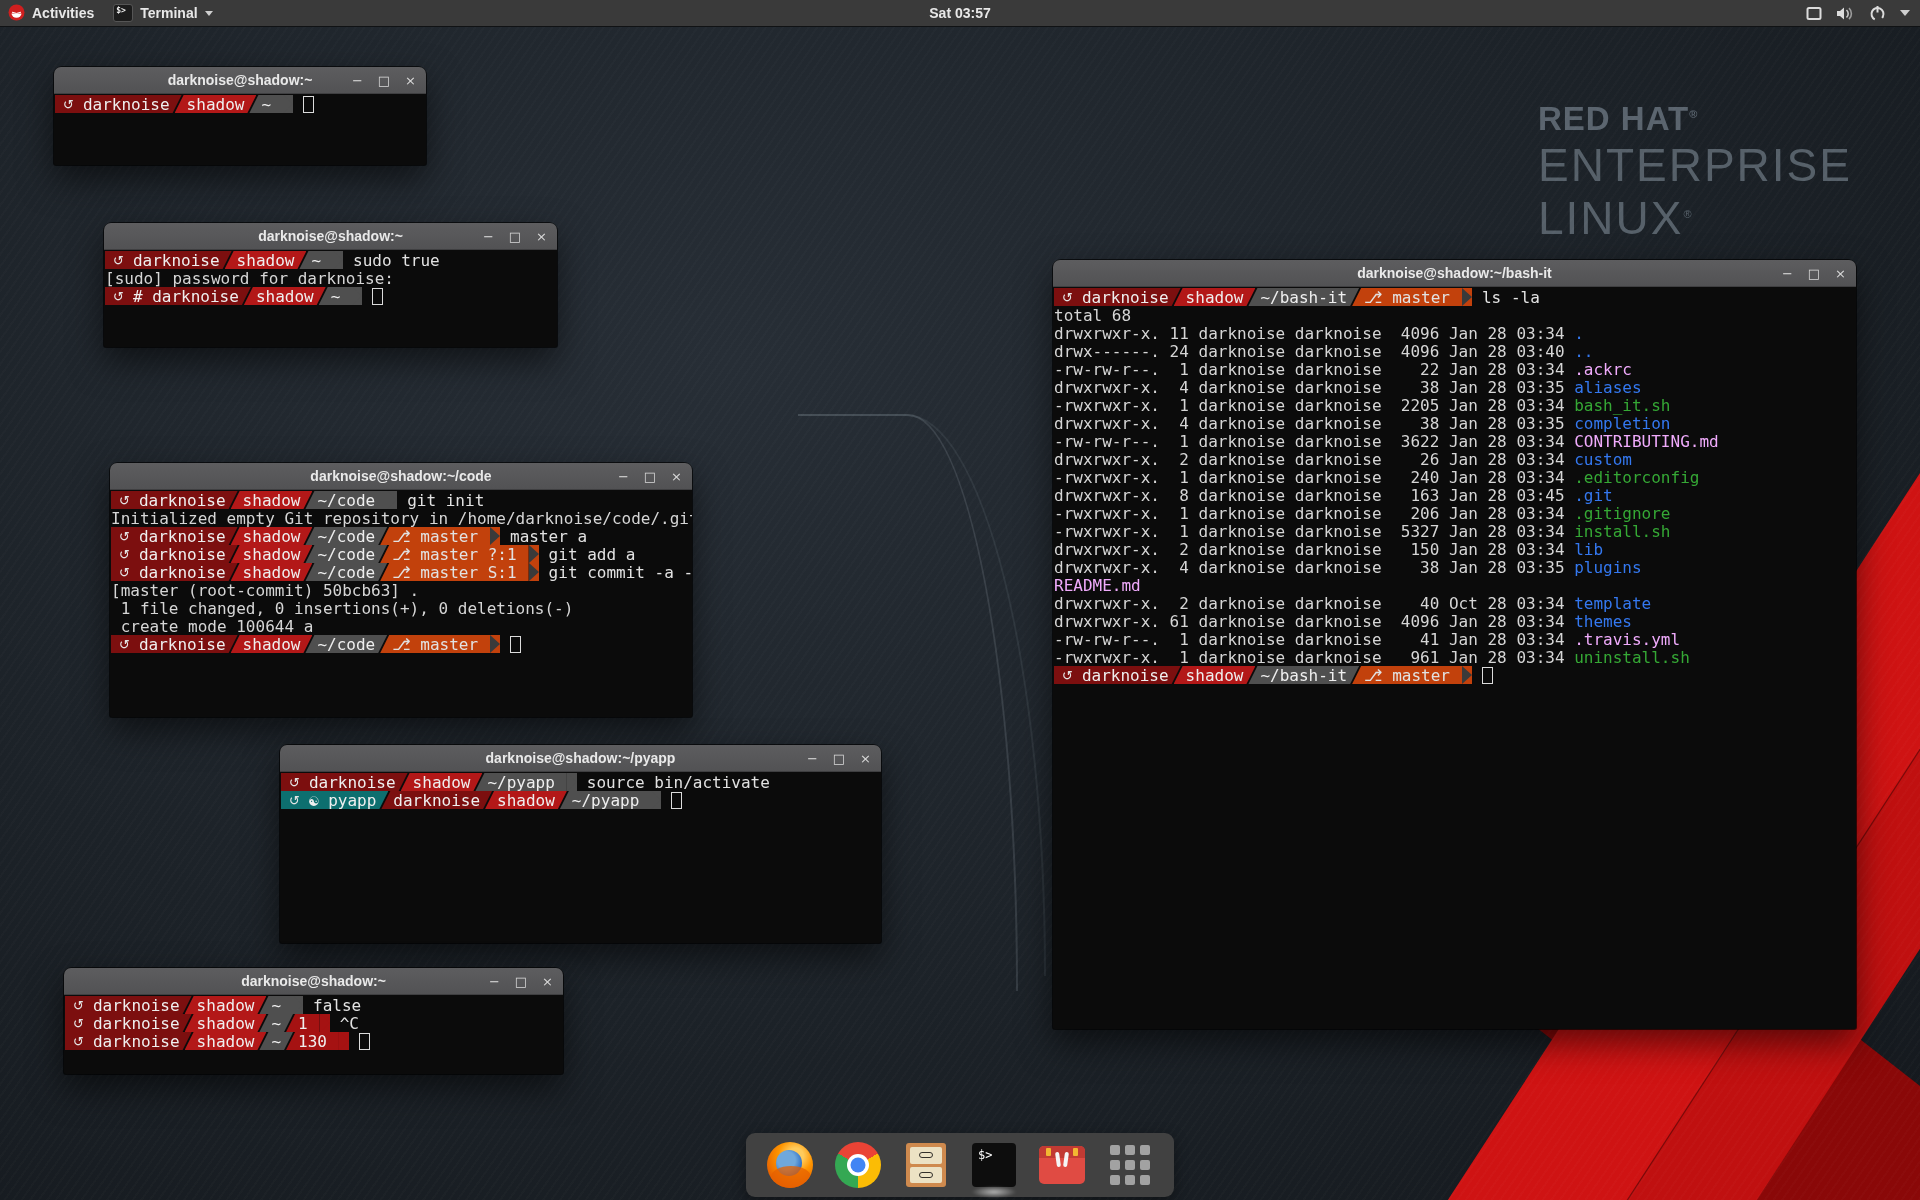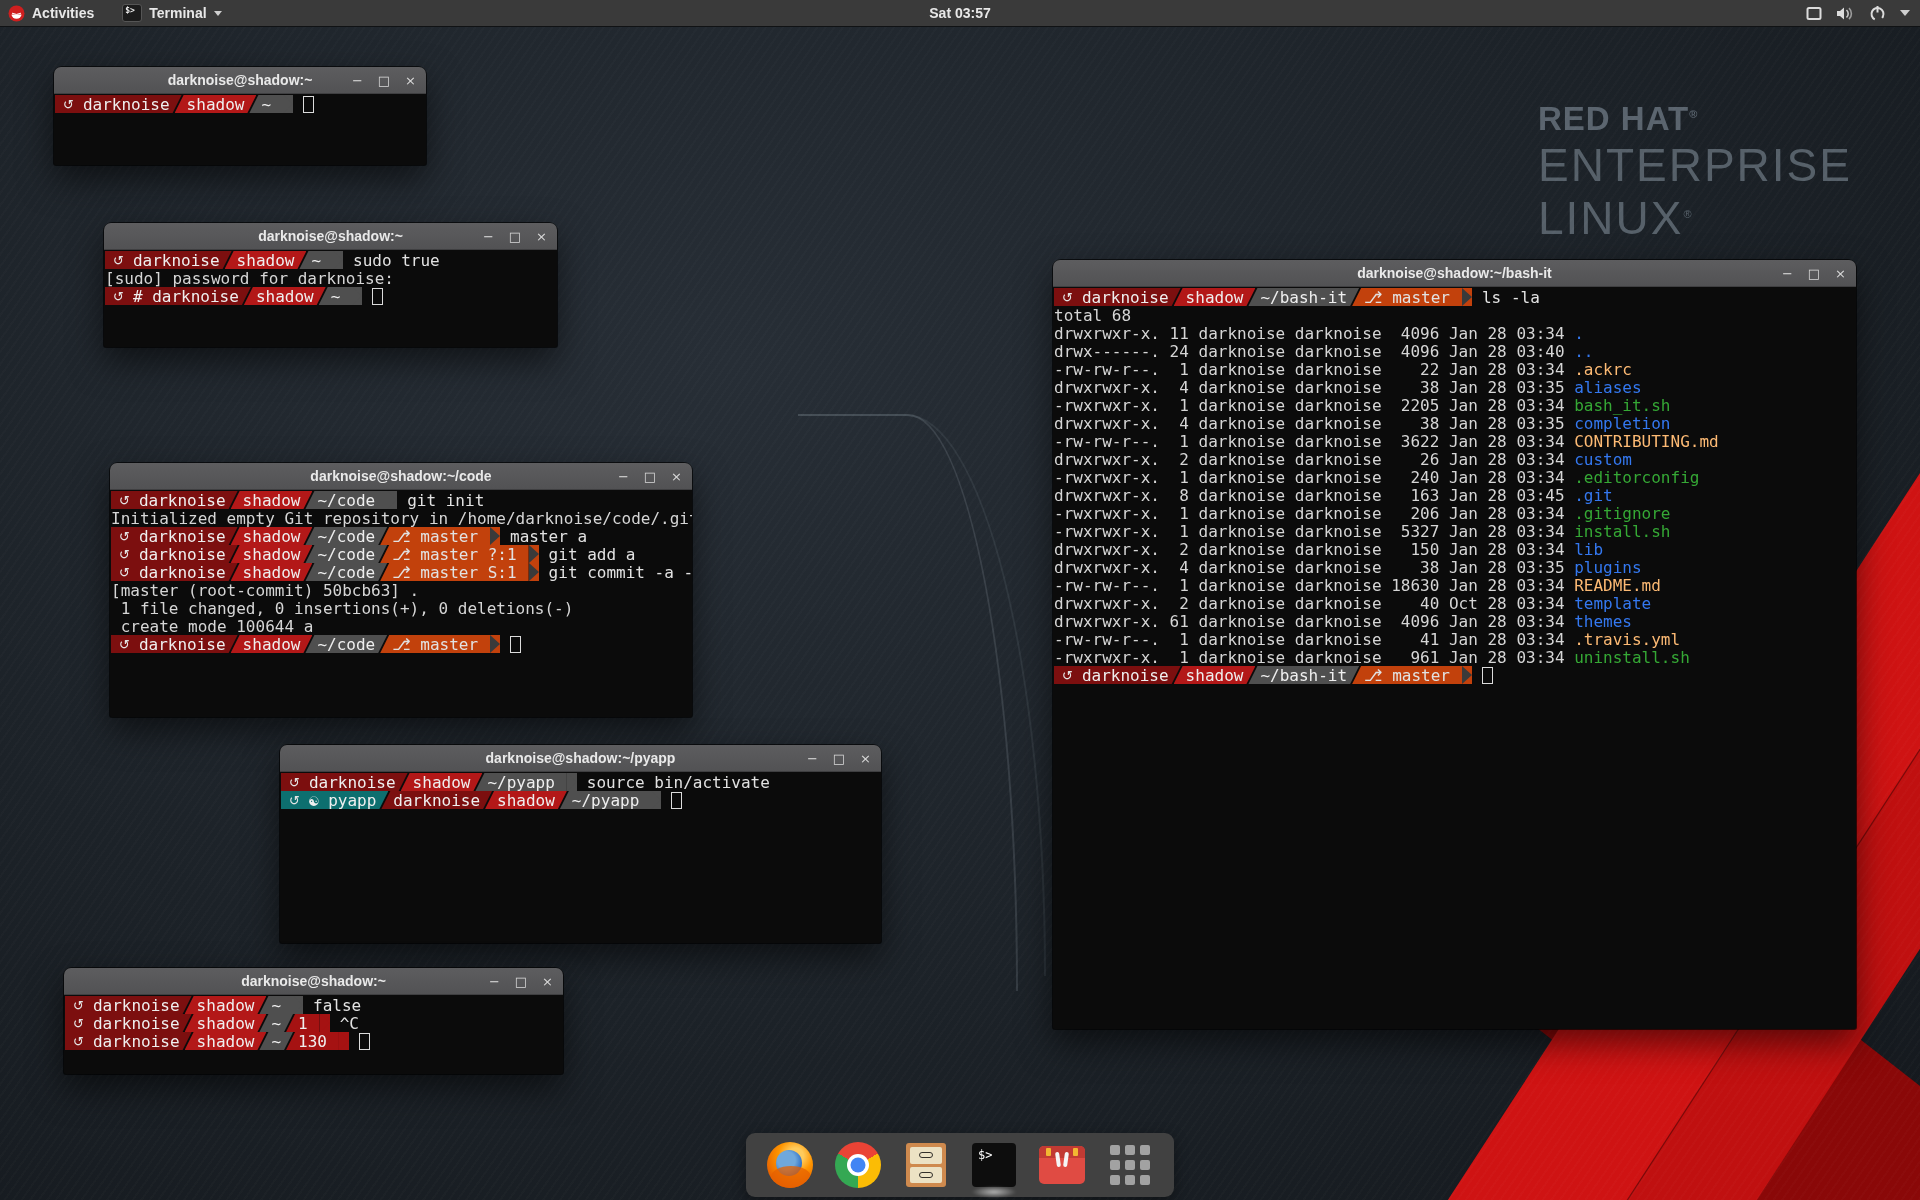--- a/index.html
+++ b/index.html
@@ -18,21 +18,21 @@
   .arc{position:absolute;border-top:2px solid rgba(150,160,170,0.20);border-right:2px solid rgba(150,160,170,0.20);}
   .arc1{left:798px;top:414px;width:218px;height:575px;border-top-right-radius:110px 575px;}
   .arc2{left:798px;top:414px;width:246px;height:560px;border-top-right-radius:140px 560px;border-top-color:rgba(150,160,170,0.12);border-right-color:rgba(150,160,170,0.12);}
   .brand{position:absolute;left:1538px;top:102px;color:#5a646e;line-height:1;}
   .brand .b1{font-size:33px;font-weight:bold;letter-spacing:1px;}
   .brand .b2,.brand .b3{font-size:46px;font-weight:300;letter-spacing:2px;margin-top:7px;color:#566069;}
   .brand sup{font-size:11px;vertical-align:super;}
   
   .topbar{position:absolute;left:0;top:0;width:100%;height:26px;background:#3a3a3a;border-bottom:1px solid #101214;
     z-index:100;display:flex;align-items:center;color:#e8e8e8;font-size:14px;font-weight:bold;}
-  .tb-left{display:flex;align-items:center;gap:28px;padding-left:8px;}
+  .tb-left{display:flex;align-items:flex-start;gap:19px;padding-left:8px;}
   .activities{display:flex;align-items:center;gap:7px;cursor:default;}
   .appmenu{display:flex;align-items:center;gap:7px;}
   .appicon{width:20px;height:18px;background:#1c1c1c;border:1px solid #555;border-radius:3px;
     font-family:"DejaVu Sans Mono",monospace;font-size:8px;color:#eee;display:flex;align-items:flex-start;justify-content:flex-start;padding:1px 0 0 2px;box-sizing:border-box;}
   .caret{width:0;height:0;border-left:5px solid transparent;border-right:5px solid transparent;border-top:6px solid #cfcfcf;display:inline-block;}
   .tb-clock{position:absolute;left:50%;transform:translateX(-50%);top:0;height:26px;display:flex;align-items:center;}
   .tb-right{position:absolute;right:10px;top:0;height:26px;display:flex;align-items:center;gap:14px;}
   
   .window{position:absolute;background:#0b0b0b;border-radius:8px 8px 2px 2px;
     box-shadow:0 0 0 1px rgba(0,0,0,.65), 0 14px 34px rgba(0,0,0,.55);display:flex;flex-direction:column;z-index:10;}
@@ -55,21 +55,21 @@
   .sg-git{background:#c2410c;color:#e2e2e2;}
   .sg-venv{background:#0d6f6f;}
   .sg-err{background:#a51212;}
   .parrow{width:0;height:0;border-top:9px solid transparent;border-bottom:9px solid transparent;border-left:10px solid #4f4f4f;}
   .parrow.sg-path{border-left-color:#4f4f4f;}.parrow.sg-git{border-left-color:#3a3a3a;}.parrow.sg-err{border-left-color:#a51212;}
   .cmd{margin-left:10px;color:#e2e2e2;white-space:pre;}
   .cursor{display:inline-block;width:9px;height:15px;border:1px solid #dcdcdc;margin-left:10px;}
   .fname{white-space:pre;}
   .f-dir{color:#3478f0;}
   .f-exec{color:#35a835;}
-  .f-plain{color:#fdba74;}
+  .f-plain{color:#f0abfc;}
   
   .w0{left:54px;top:67px;width:372px;height:98px;}
   .w1{left:104px;top:223px;width:453px;height:124px;}
   .w2{left:110px;top:463px;width:582px;height:254px;}
   .w3{left:280px;top:745px;width:601px;height:198px;}
   .w4{left:64px;top:968px;width:499px;height:106px;}
   .w5{left:1053px;top:260px;width:803px;height:769px;}
   
   .dock{position:absolute;left:50%;transform:translateX(-50%);bottom:3px;height:64px;background:#414141;
     border-radius:9px;display:flex;align-items:center;gap:20px;padding:0 20px;z-index:50;box-shadow:0 4px 14px rgba(0,0,0,.4);}
@@ -257,21 +257,21 @@
       <div class="tline"><span class="out">-rwxrwxr-x.  1 darknoise darknoise  2205 Jan 28 03:34 </span><span class="fname f-exec">bash_it.sh</span></div>
       <div class="tline"><span class="out">drwxrwxr-x.  4 darknoise darknoise    38 Jan 28 03:35 </span><span class="fname f-dir">completion</span></div>
       <div class="tline"><span class="out">-rw-rw-r--.  1 darknoise darknoise  3622 Jan 28 03:34 </span><span class="fname f-plain">CONTRIBUTING.md</span></div>
       <div class="tline"><span class="out">drwxrwxr-x.  2 darknoise darknoise    26 Jan 28 03:34 </span><span class="fname f-dir">custom</span></div>
       <div class="tline"><span class="out">-rwxrwxr-x.  1 darknoise darknoise   240 Jan 28 03:34 </span><span class="fname f-exec">.editorconfig</span></div>
       <div class="tline"><span class="out">drwxrwxr-x.  8 darknoise darknoise   163 Jan 28 03:45 </span><span class="fname f-dir">.git</span></div>
       <div class="tline"><span class="out">-rwxrwxr-x.  1 darknoise darknoise   206 Jan 28 03:34 </span><span class="fname f-exec">.gitignore</span></div>
       <div class="tline"><span class="out">-rwxrwxr-x.  1 darknoise darknoise  5327 Jan 28 03:34 </span><span class="fname f-exec">install.sh</span></div>
       <div class="tline"><span class="out">drwxrwxr-x.  2 darknoise darknoise   150 Jan 28 03:34 </span><span class="fname f-dir">lib</span></div>
       <div class="tline"><span class="out">drwxrwxr-x.  4 darknoise darknoise    38 Jan 28 03:35 </span><span class="fname f-dir">plugins</span></div>
-      <div class="tline"><span class="out">-rw-rw-r--.  1 darknoise darknoise 18630 Jan 28 03:34 </span><span class="fname f-plain">README.md</span></div>
+      <div class="tline"><span class="fname f-plain">README.md</span></div>
       <div class="tline"><span class="out">drwxrwxr-x.  2 darknoise darknoise    40 Oct 28 03:34 </span><span class="fname f-dir">template</span></div>
       <div class="tline"><span class="out">drwxrwxr-x. 61 darknoise darknoise  4096 Jan 28 03:34 </span><span class="fname f-dir">themes</span></div>
       <div class="tline"><span class="out">-rw-rw-r--.  1 darknoise darknoise    41 Jan 28 03:34 </span><span class="fname f-plain">.travis.yml</span></div>
       <div class="tline"><span class="out">-rwxrwxr-x.  1 darknoise darknoise   961 Jan 28 03:34 </span><span class="fname f-exec">uninstall.sh</span></div>
       <div class="tline"><span class="seg sg-user first"><span class="picon">↺</span>darknoise</span><span class="seg sg-host">shadow</span><span class="seg sg-path">~/bash-it</span><span class="seg sg-git last">⎇ master</span><span class="parrow sg-git"></span><span class="cursor"></span></div>
     </div>
 </div>
 
 <div class="dock">
   <div class="dock-item">

